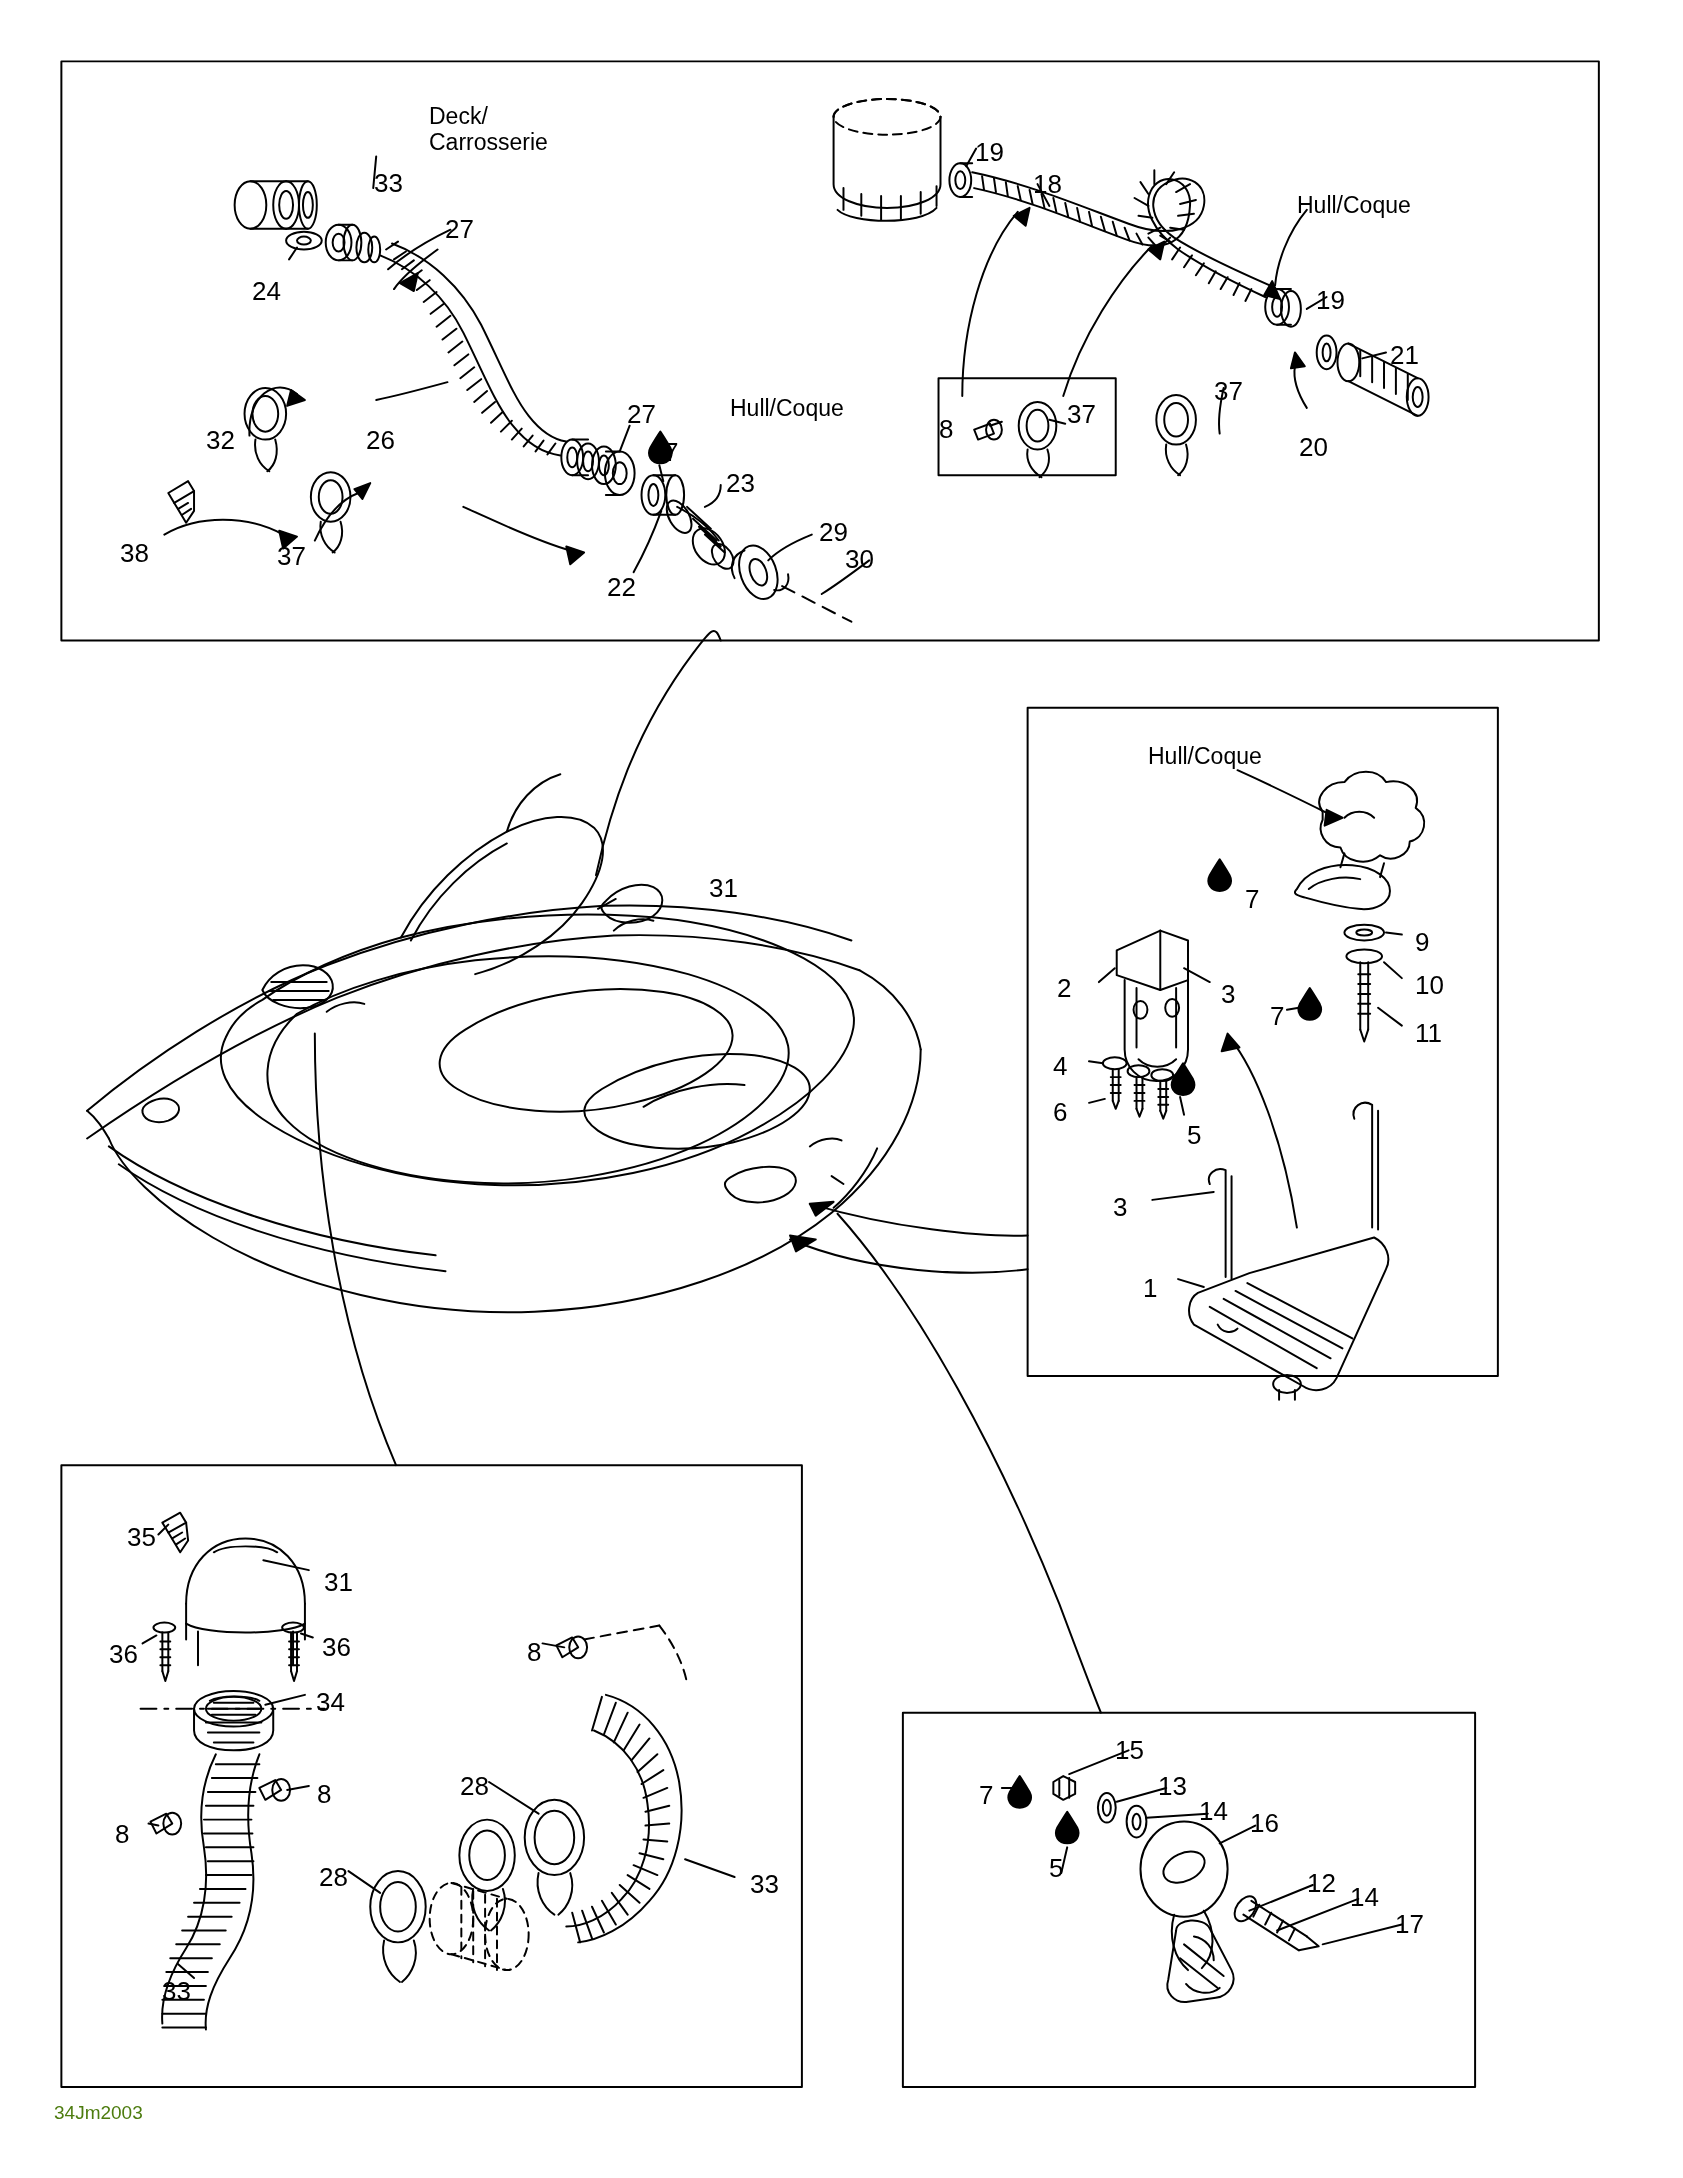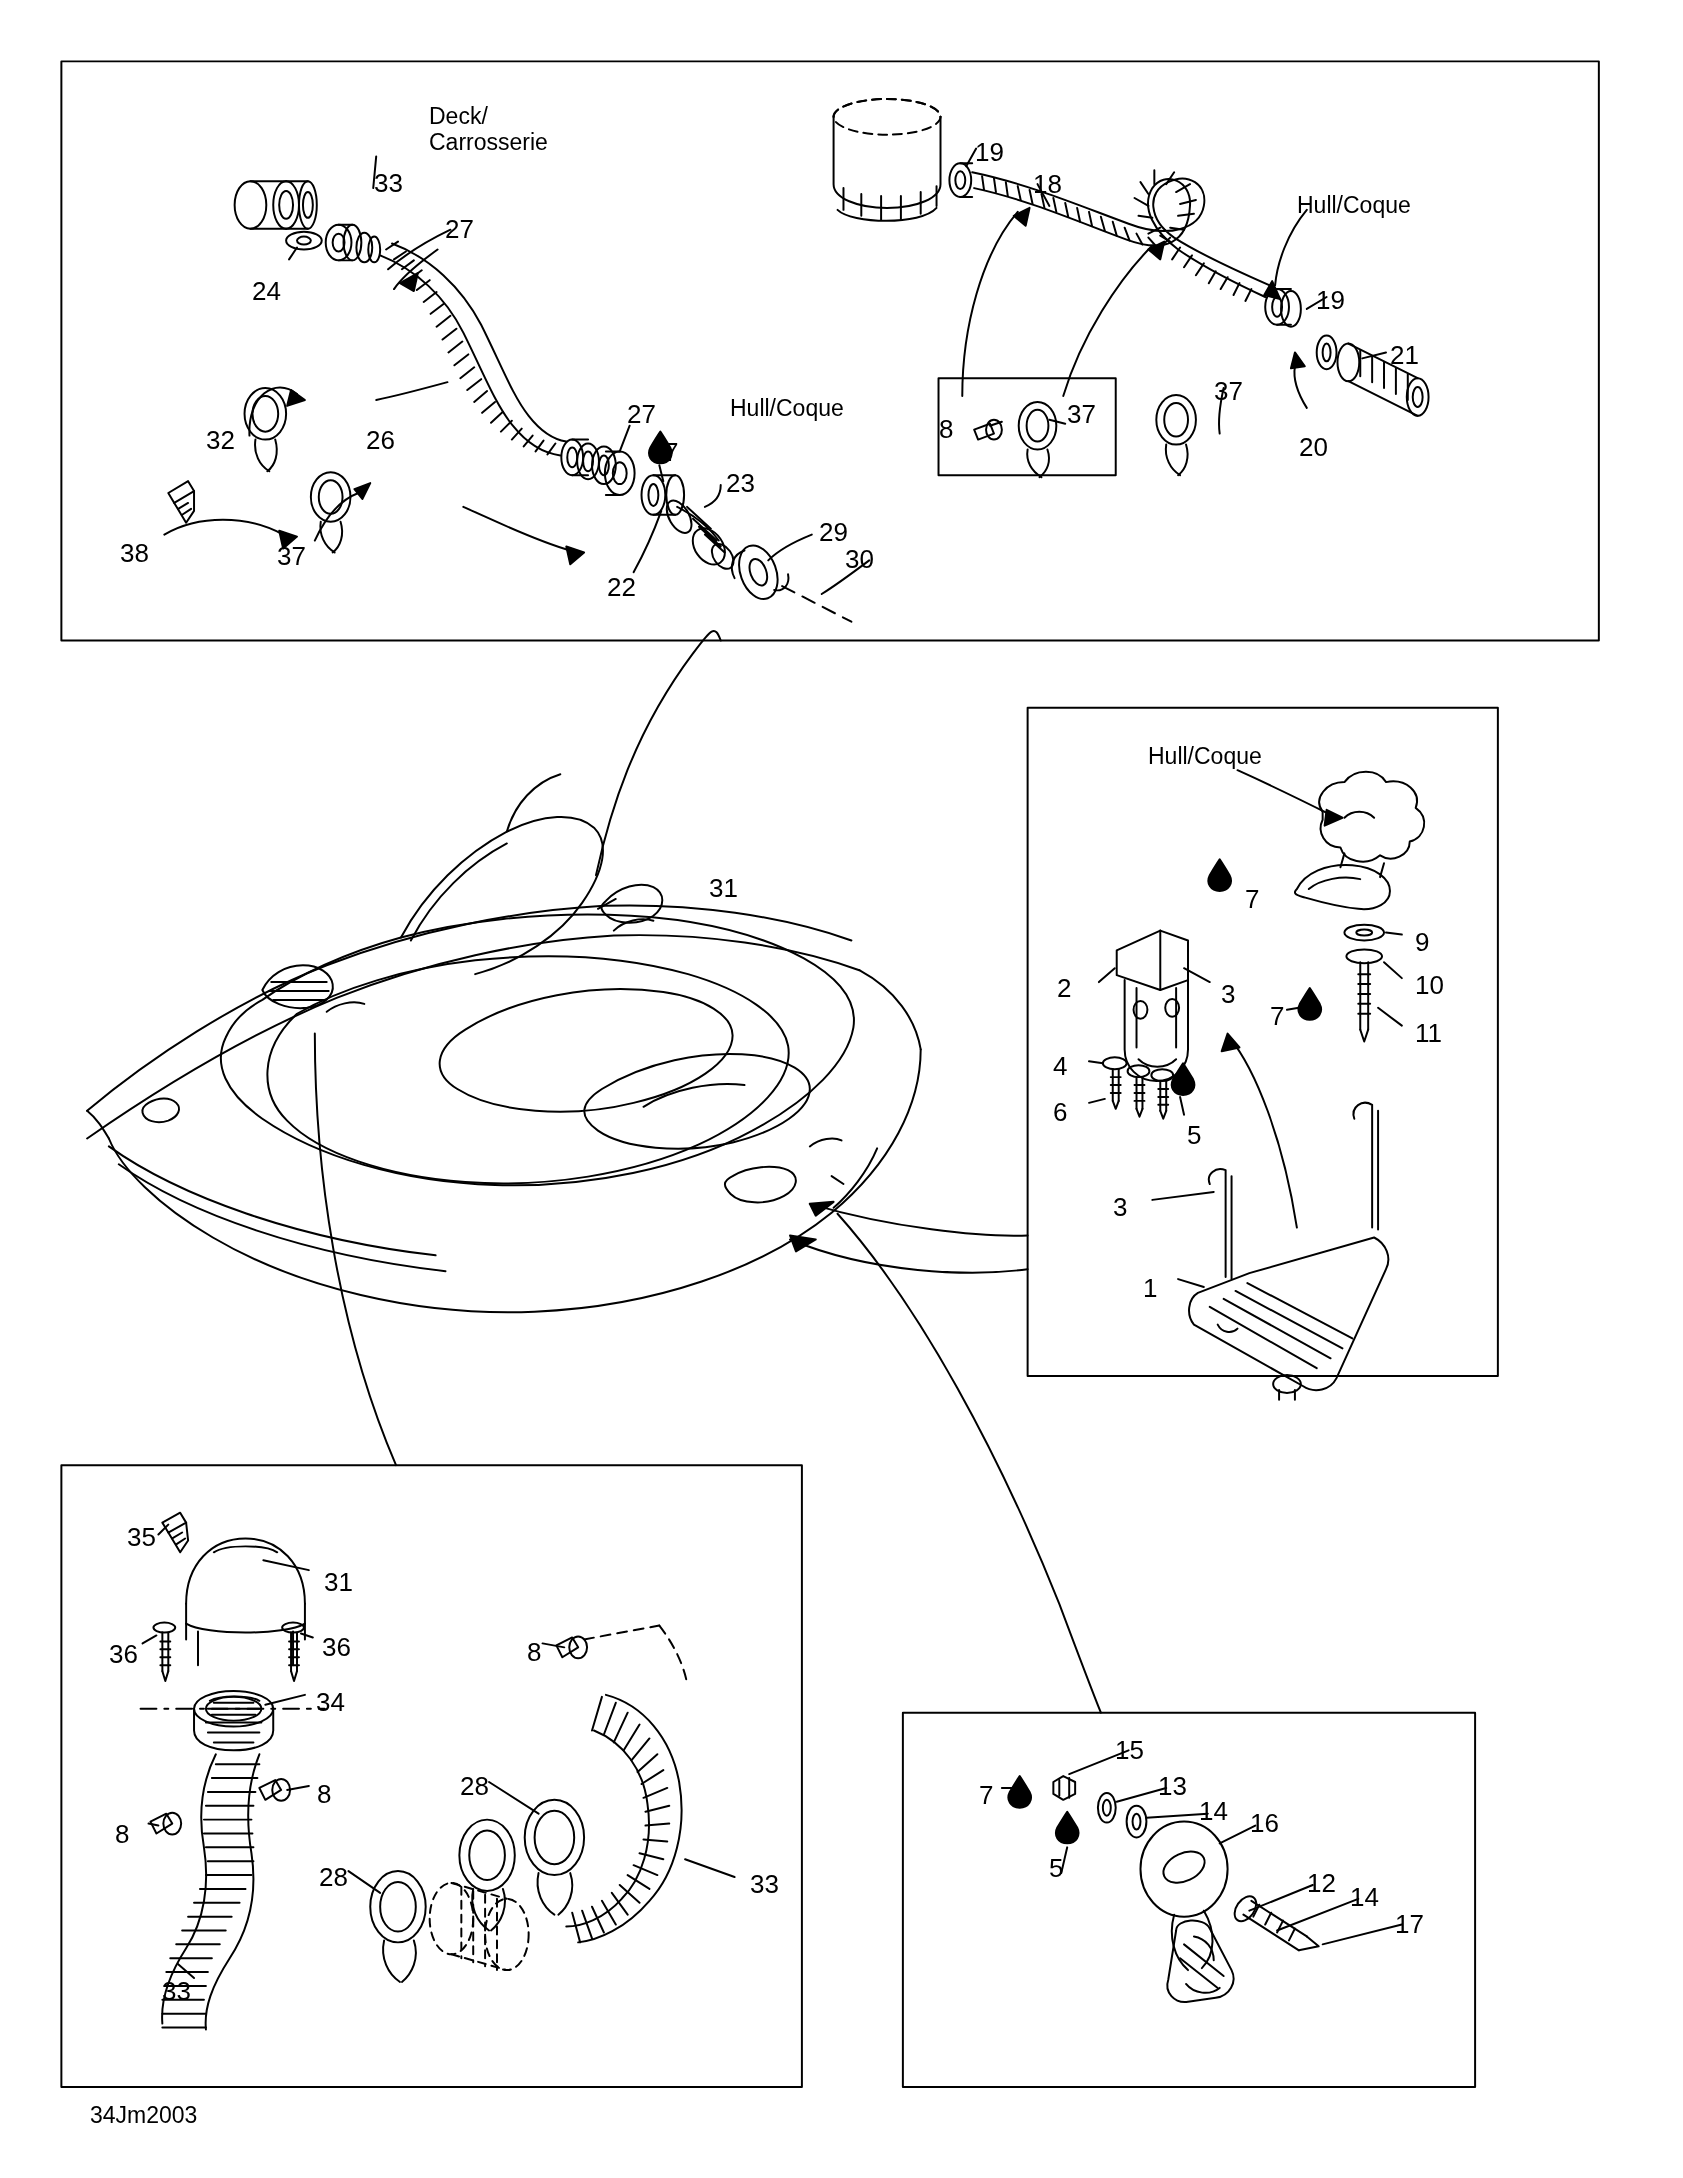--- a/index.html
+++ b/index.html
@@ -42,23 +42,22 @@
     font-size: 23px;
     line-height: 1.12;
     color: #000;
     white-space: pre;
   }
   .footer-code {
     position: absolute;
     left: 54px;
     top: 2102px;
     font-family: "Liberation Sans", sans-serif;
-    font-size: 23px;
-    color: #000000;
-    margin-left: 36px;
+    font-size: 19px;
+    color: #4d7c0f;
   }
 </style>
 </head>
 <body>
 
 <div id="sheet">
 
   <svg class="diagram" viewBox="0 0 1700 2200" xmlns="http://www.w3.org/2000/svg">
     <g fill="none" stroke="#000" stroke-width="2" stroke-linecap="round" stroke-linejoin="round">
 

